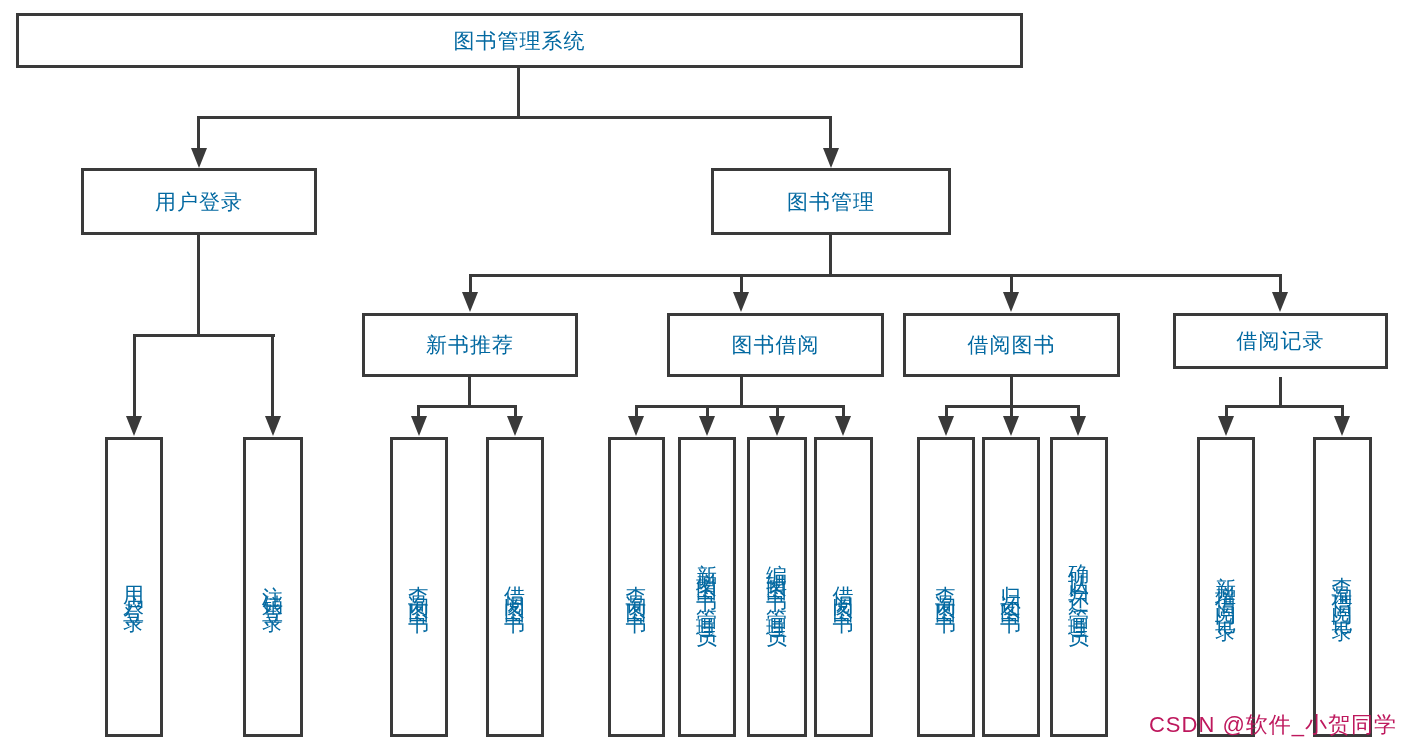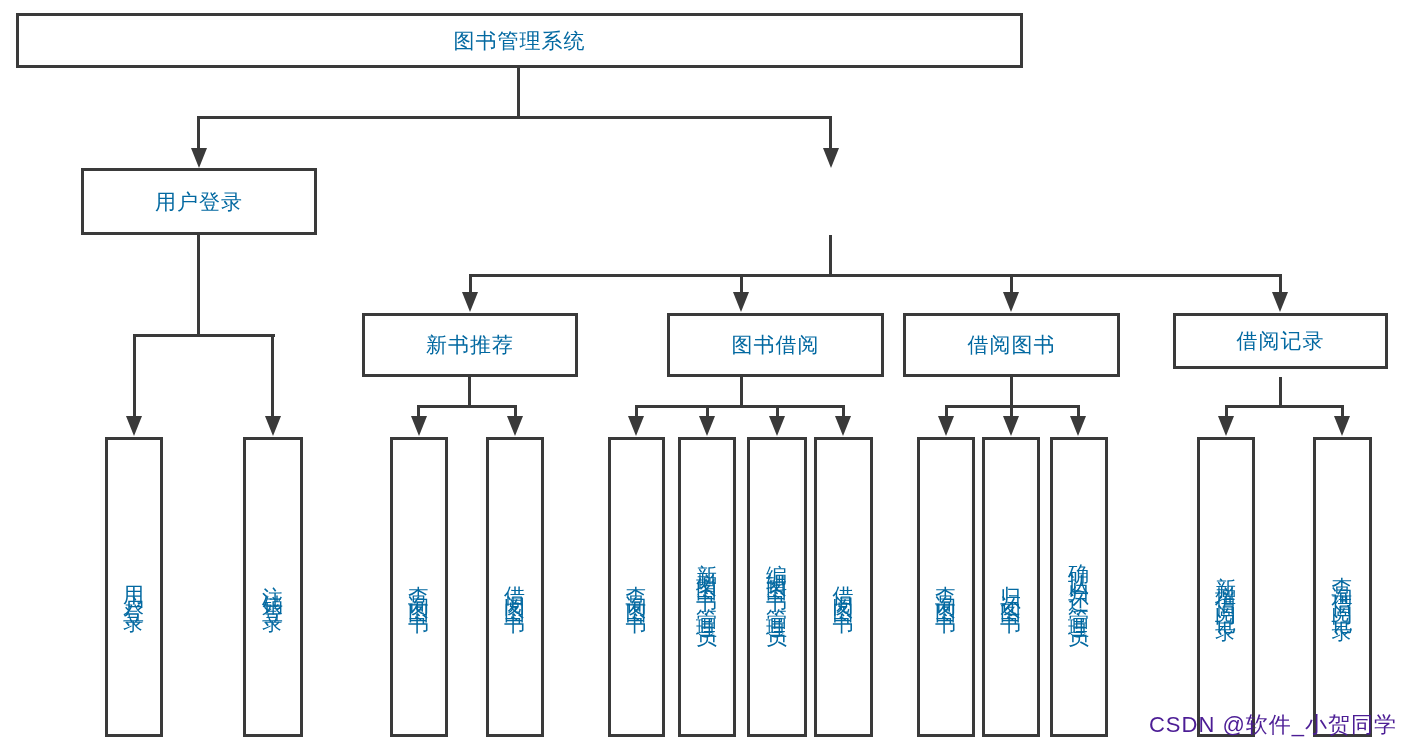--- a/index.html
+++ b/index.html
@@ -46,40 +46,41 @@
     height: 0;
     border-left: 8px solid transparent;
     border-right: 8px solid transparent;
     border-top: 20px solid #3a3a3a;
   }
   .watermark {
     position: absolute;
     right: 8px;
     top: 710px;
     font-size: 22px;
-    color: #4c1d95;
+    color: #be185d;
     letter-spacing: 1px;
     white-space: nowrap;
   }
 </style>
 </head>
 <body>
 
 <div class="canvas">
 
   <div class="box" style="left:16px;top:13px;width:1007px;height:55px">图书管理系统</div>
 
   <div class="vline" style="left:517px;top:68px;height:48px"></div>
   <div class="hline" style="left:197px;top:116px;width:635px"></div>
   <div class="vline" style="left:197px;top:116px;height:34px"></div>
   <div class="arrow" style="left:191px;top:148px"></div>
   <div class="vline" style="left:829px;top:116px;height:34px"></div>
   <div class="arrow" style="left:823px;top:148px"></div>
 
   <div class="box" style="left:81px;top:168px;width:236px;height:67px">用户登录</div>
+  <div class="box" style="left:711px;top:168px;width:240px;height:67px">图书管理</div>
 
   <div class="vline" style="left:197px;top:235px;height:102px"></div>
   <div class="hline" style="left:133px;top:334px;width:142px"></div>
   <div class="vline" style="left:133px;top:334px;height:84px"></div>
   <div class="arrow" style="left:126px;top:416px"></div>
   <div class="vline" style="left:271px;top:334px;height:84px"></div>
   <div class="arrow" style="left:265px;top:416px"></div>
 
   <div class="vline" style="left:829px;top:235px;height:42px"></div>
   <div class="hline" style="left:469px;top:274px;width:813px"></div>

